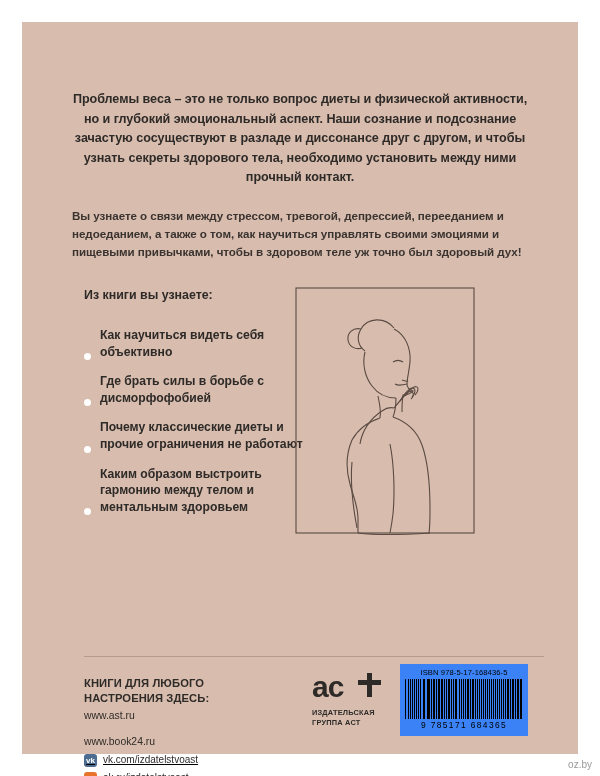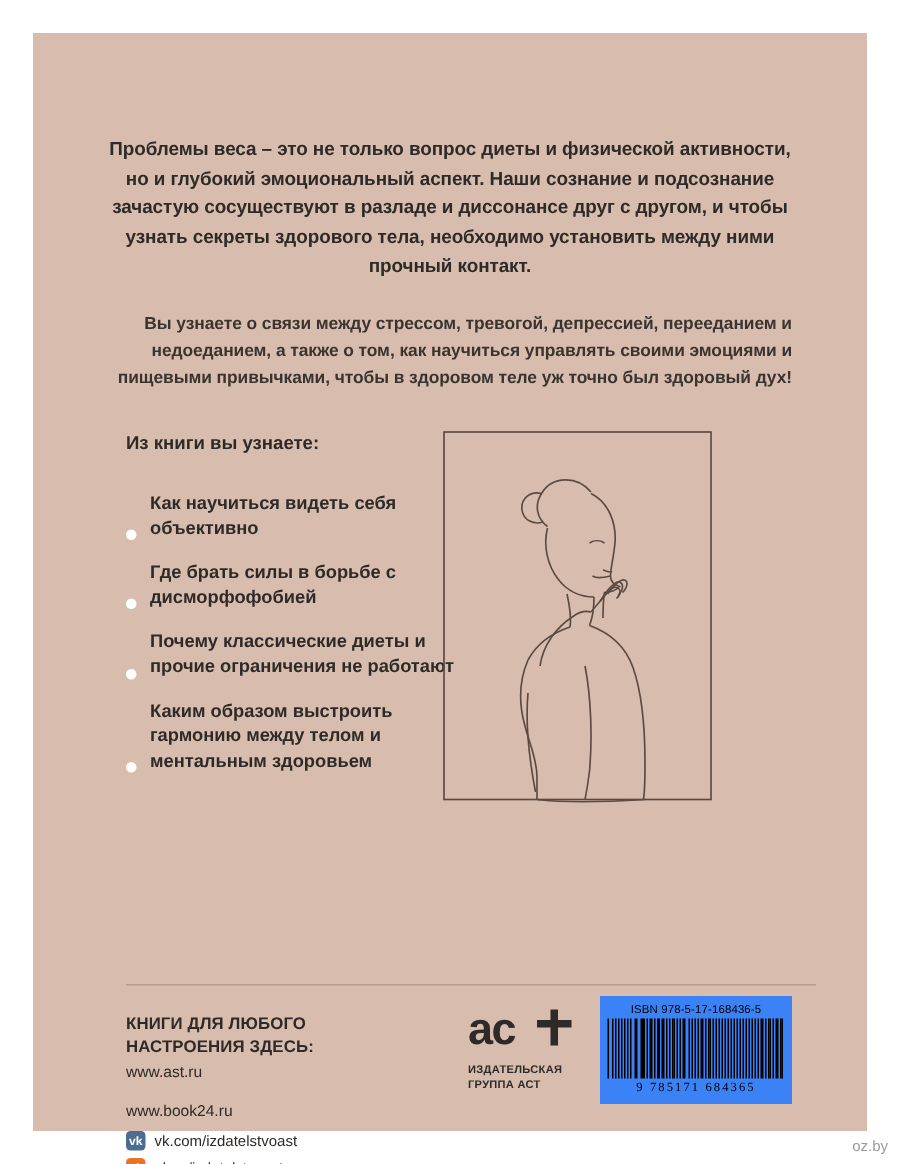--- a/index.html
+++ b/index.html
@@ -48,21 +48,21 @@
     color: #2e2a28;
     text-align: center;
     letter-spacing: -0.05px;
   }
   .para2 {
     margin-top: 19px;
     font-size: 11.6px;
     line-height: 18.2px;
     font-weight: bold;
     color: #3a3330;
-    text-align: right;
+    text-align: left;
     letter-spacing: -0.05px;
   }
 
   
   .list-heading {
     position: absolute;
     left: 62px;
     top: 266px;
     font-size: 12.4px;
     font-weight: bold;
@@ -139,22 +139,23 @@
     letter-spacing: 0.1px;
   }
   .footer-url {
     margin-top: 4px;
     font-size: 10.4px;
     color: #2e2a28;
     line-height: 14px;
   }
   .social-row {
     display: flex;
-    align-items: flex-end;
+    align-items: flex-start;
     margin-top: 5px;
+    text-decoration: underline;
   }
   .social-icon {
     width: 13px;
     height: 13px;
     border-radius: 3px;
     margin-right: 6px;
     flex: 0 0 auto;
     display: flex;
     align-items: center;
     justify-content: center;
@@ -241,21 +242,21 @@
   .barcode-bars span {
     display: block;
     background: #000;
   }
   .barcode-digits {
     font-size: 8.4px;
     color: #000;
     text-align: center;
     letter-spacing: 1.4px;
     margin-top: 1px;
-    font-family: Liberation Serif, serif;
+    font-family: Liberation Sans, sans-serif;
   }
 
   
   .watermark {
     position: absolute;
     right: 8px;
     bottom: 6px;
     font-size: 10px;
     color: #9a9a9a;
   }

